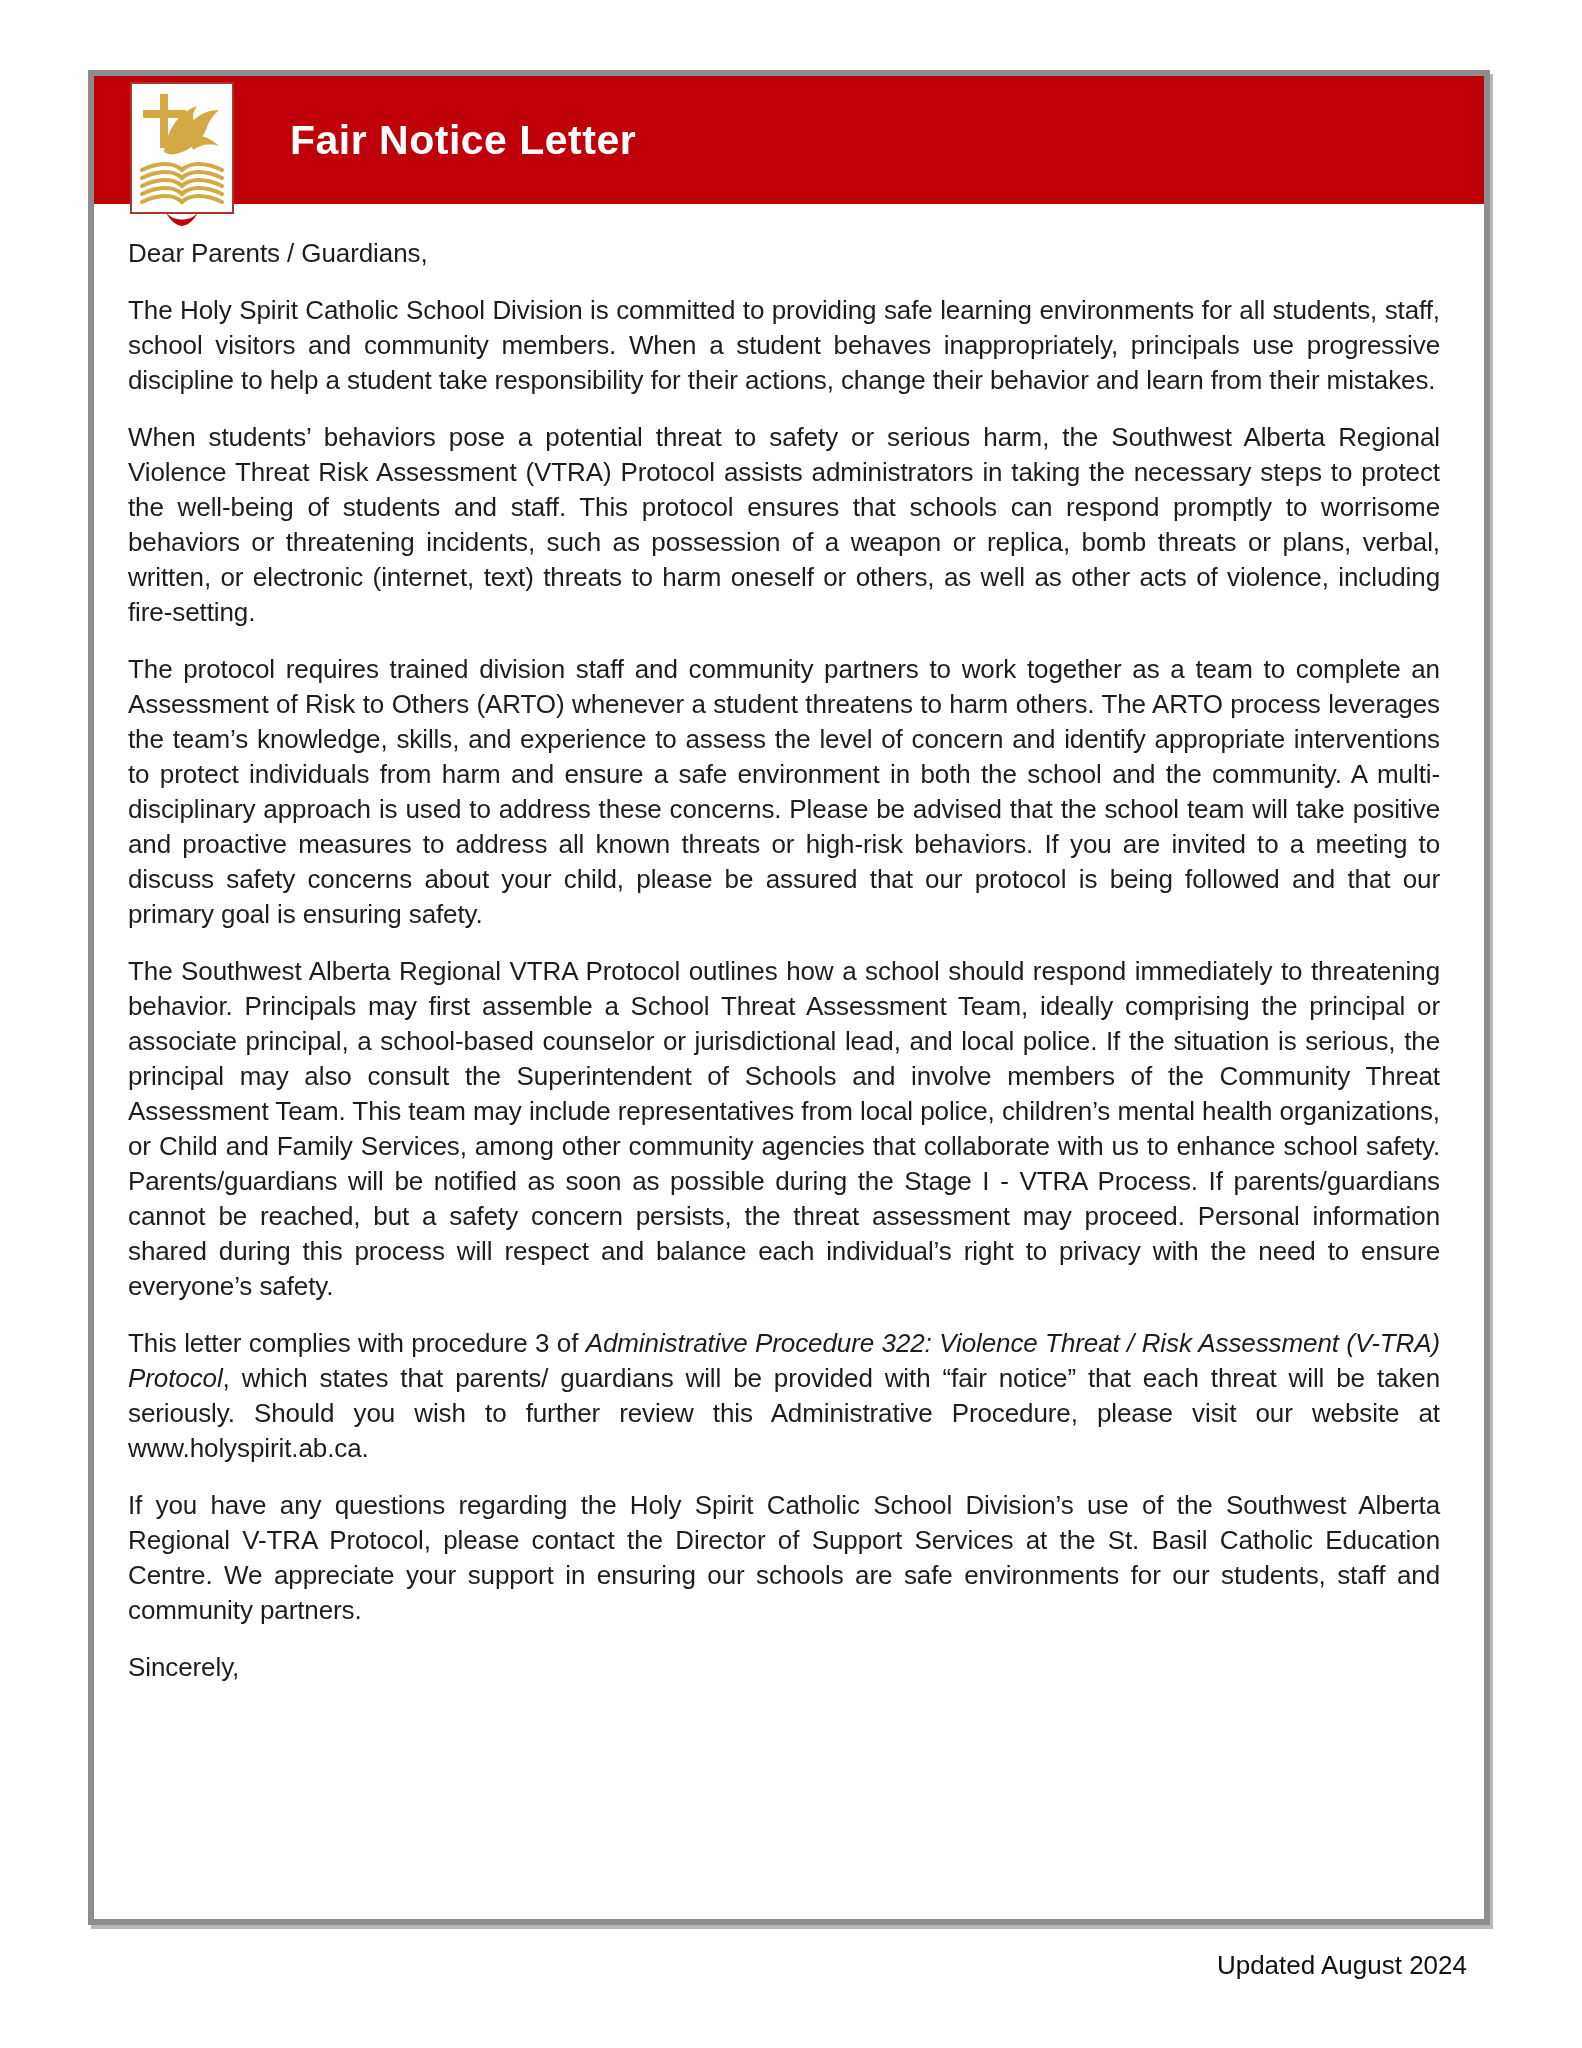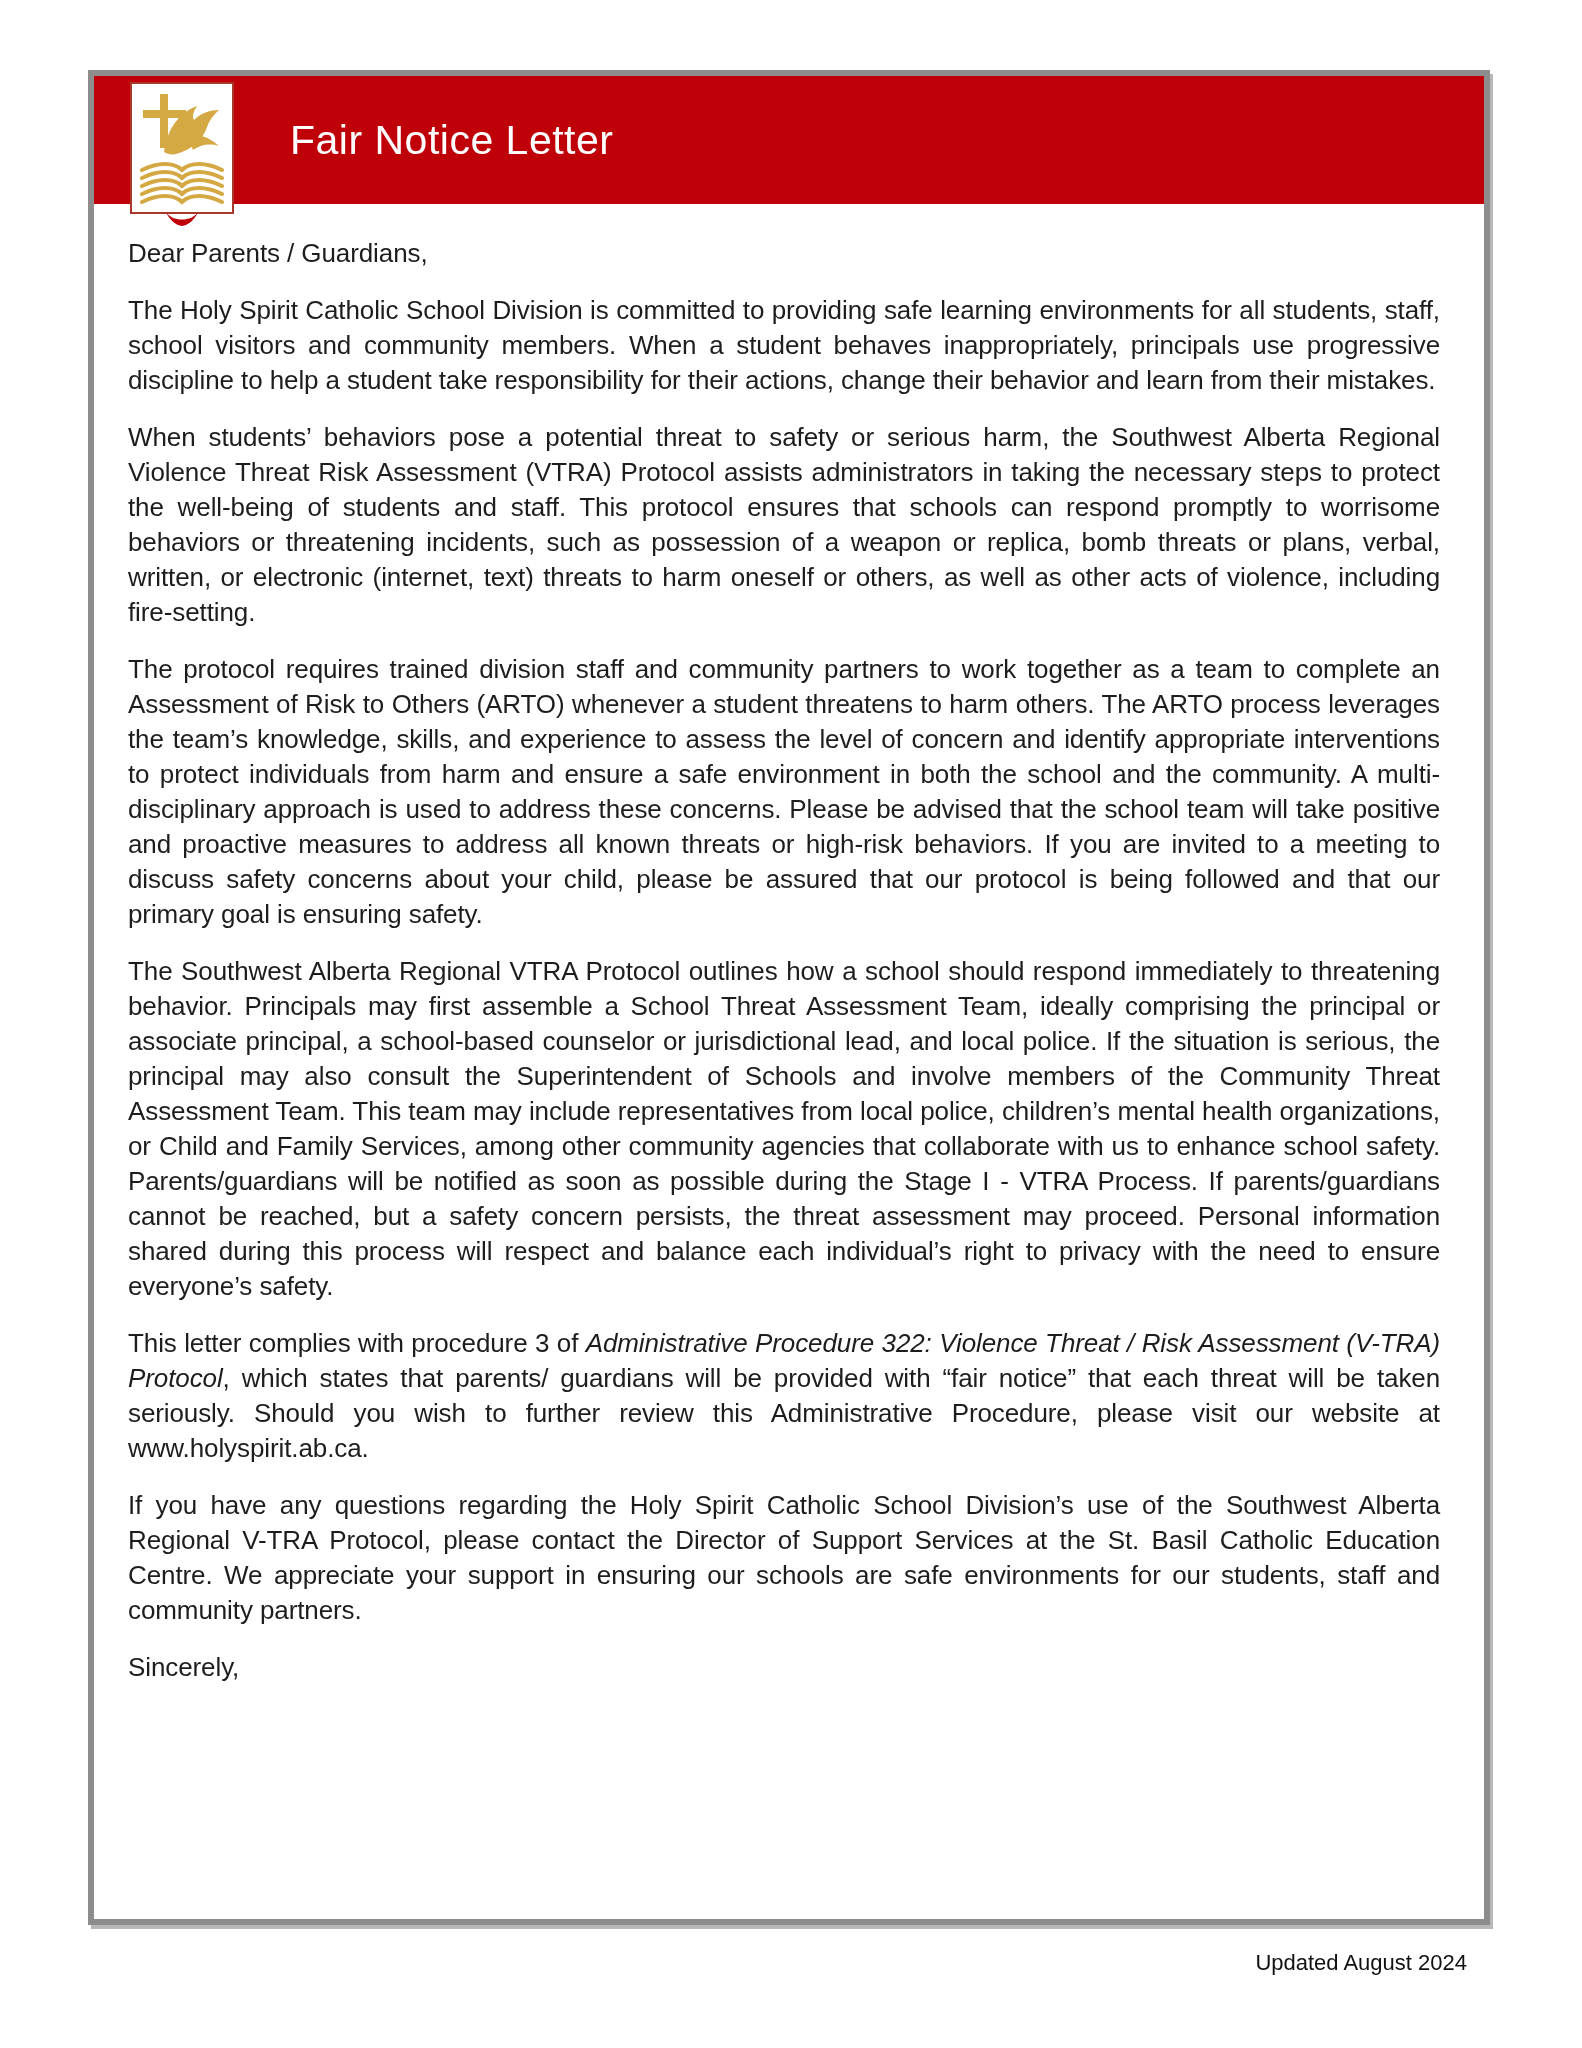--- a/index.html
+++ b/index.html
@@ -41,21 +41,21 @@
   }
   .banner-title {
     position: absolute;
     left: 196px;
     top: 0;
     height: 128px;
     display: flex;
     align-items: center;
     color: #ffffff;
     font-size: 41px;
-    font-weight: normal;
+    font-weight: bold;
     letter-spacing: 0.5px;
   }
   .content {
     padding: 32px 44px 0 34px;
     font-size: 26px;
     line-height: 35px;
     text-align: justify;
     letter-spacing: -0.1px;
   }
   .content p {
@@ -71,21 +71,21 @@
   }
   .content i {
     font-style: italic;
   }
   .footer-note {
     position: absolute;
     left: 0;
     top: 1950px;
     width: 1467px;
     text-align: right;
-    font-size: 22px;
+    font-size: 26px;
     color: #111111;
   }
 </style>
 </head>
 <body>
 
 <div class="letter-card">
 
   <div class="banner">
     <div class="logo-box">

